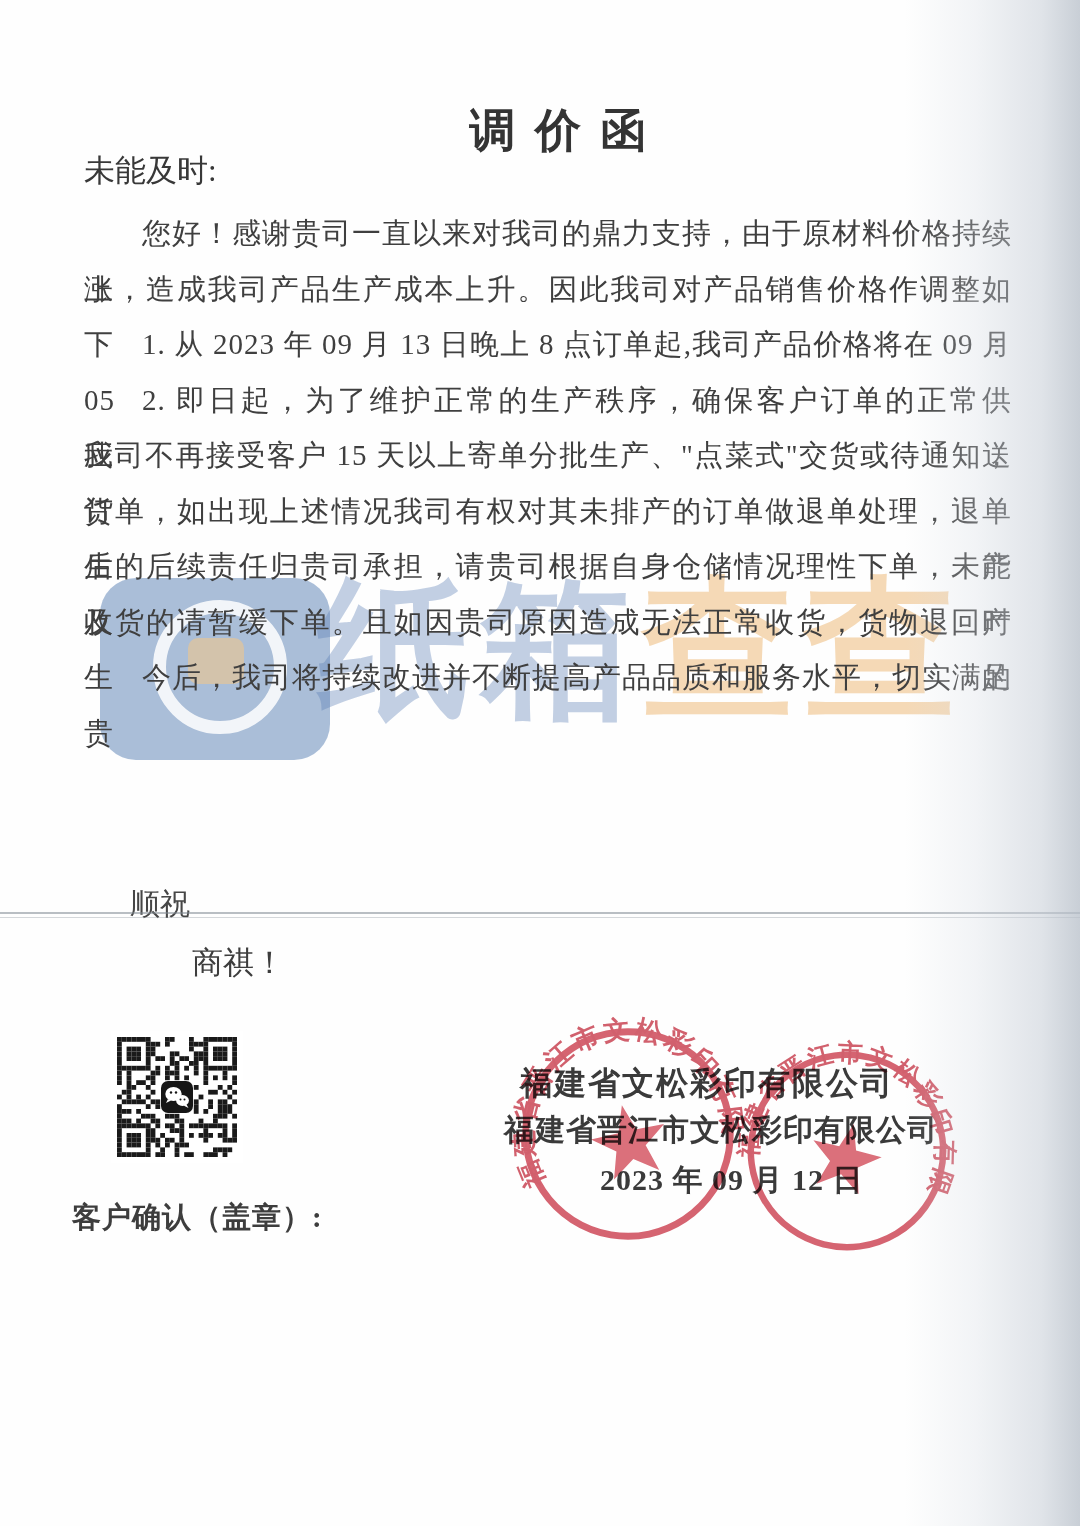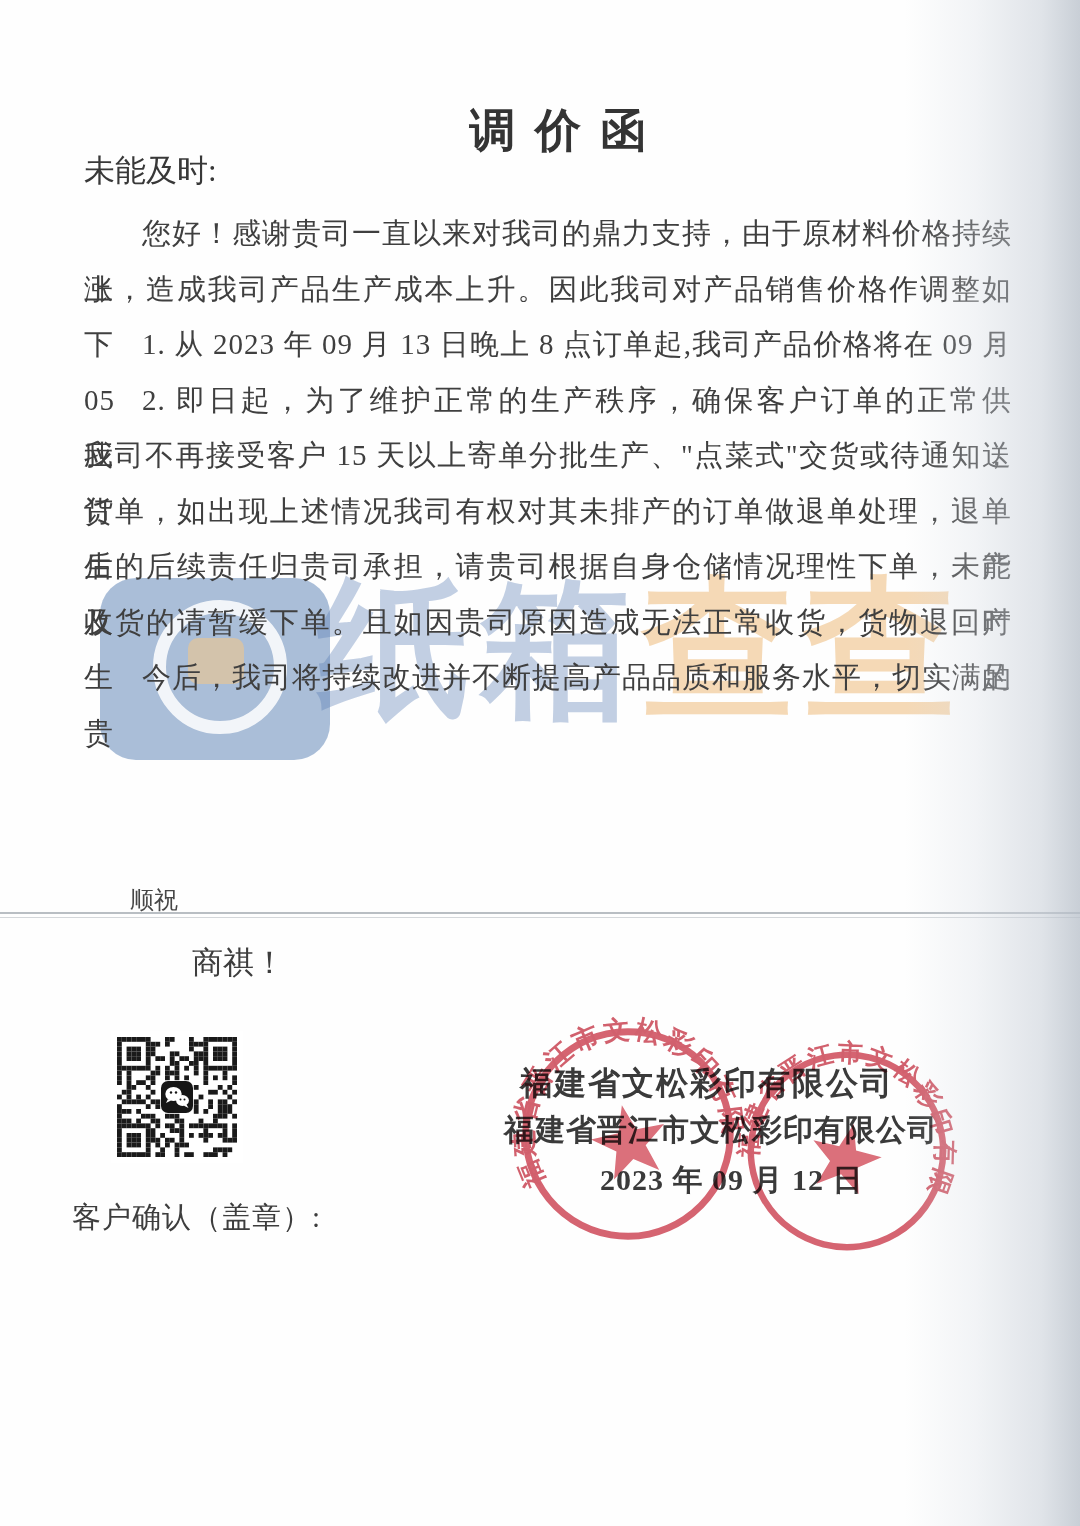--- a/index.html
+++ b/index.html
@@ -54,29 +54,29 @@
   }
   .body-block{
     position:absolute;left:84px;top:206px;width:928px;z-index:1;
   }
   .line{
     height:55.5px;line-height:55.5px;font-size:29px;color:#3f3f3f;
     letter-spacing:1px;
   }
   .line.fill{text-align:justify;text-align-last:justify;text-justify:inter-character;}
   .line.ind{text-indent:2em;}
-  .shunzhu{position:absolute;left:130px;top:884px;font-size:24px;color:#464646;z-index:1;}
+  .shunzhu{position:absolute;left:130px;top:884px;font-size:30px;color:#464646;z-index:1;}
   .shangqi{position:absolute;left:192px;top:942px;font-size:31px;color:#3d3d3d;z-index:1;font-family:Liberation Serif, serif;}
   .fold-line-1{position:absolute;left:0;top:912px;width:1080px;height:2px;background:rgba(128,136,145,0.55);z-index:2;}
   .fold-line-2{position:absolute;left:0;top:917px;width:1080px;height:1px;background:rgba(150,158,166,0.40);z-index:2;}
   
   .sig-1{position:absolute;left:520px;top:1062px;font-size:32px;font-weight:600;color:#3a3a3a;letter-spacing:2px;z-index:2;}
   .sig-2{position:absolute;left:504px;top:1110px;font-size:30px;font-weight:600;color:#3a3a3a;letter-spacing:1px;z-index:2;}
   .sig-date{position:absolute;left:600px;top:1160px;font-size:30px;font-weight:600;color:#3a3a3a;letter-spacing:1px;z-index:2;}
-  .confirm{position:absolute;left:72px;top:1198px;font-size:29px;color:#3d3d3d;letter-spacing:1px;z-index:1;}
+  .confirm{position:absolute;left:72px;top:1198px;font-size:29px;color:#3d3d3d;letter-spacing:1px;z-index:1;font-weight:bold;}
   
   .stamp{position:absolute;z-index:3;mix-blend-mode:multiply;opacity:0.82;}
   .stamp-left{left:510px;top:1016px;transform:rotate(-12deg);}
   .stamp-right{left:736px;top:1040px;transform:rotate(14deg);}
   
   .qr{position:absolute;left:111px;top:1031px;width:132px;height:132px;z-index:2;background:#fff;}
 </style>
 </head>
 <body>
 

